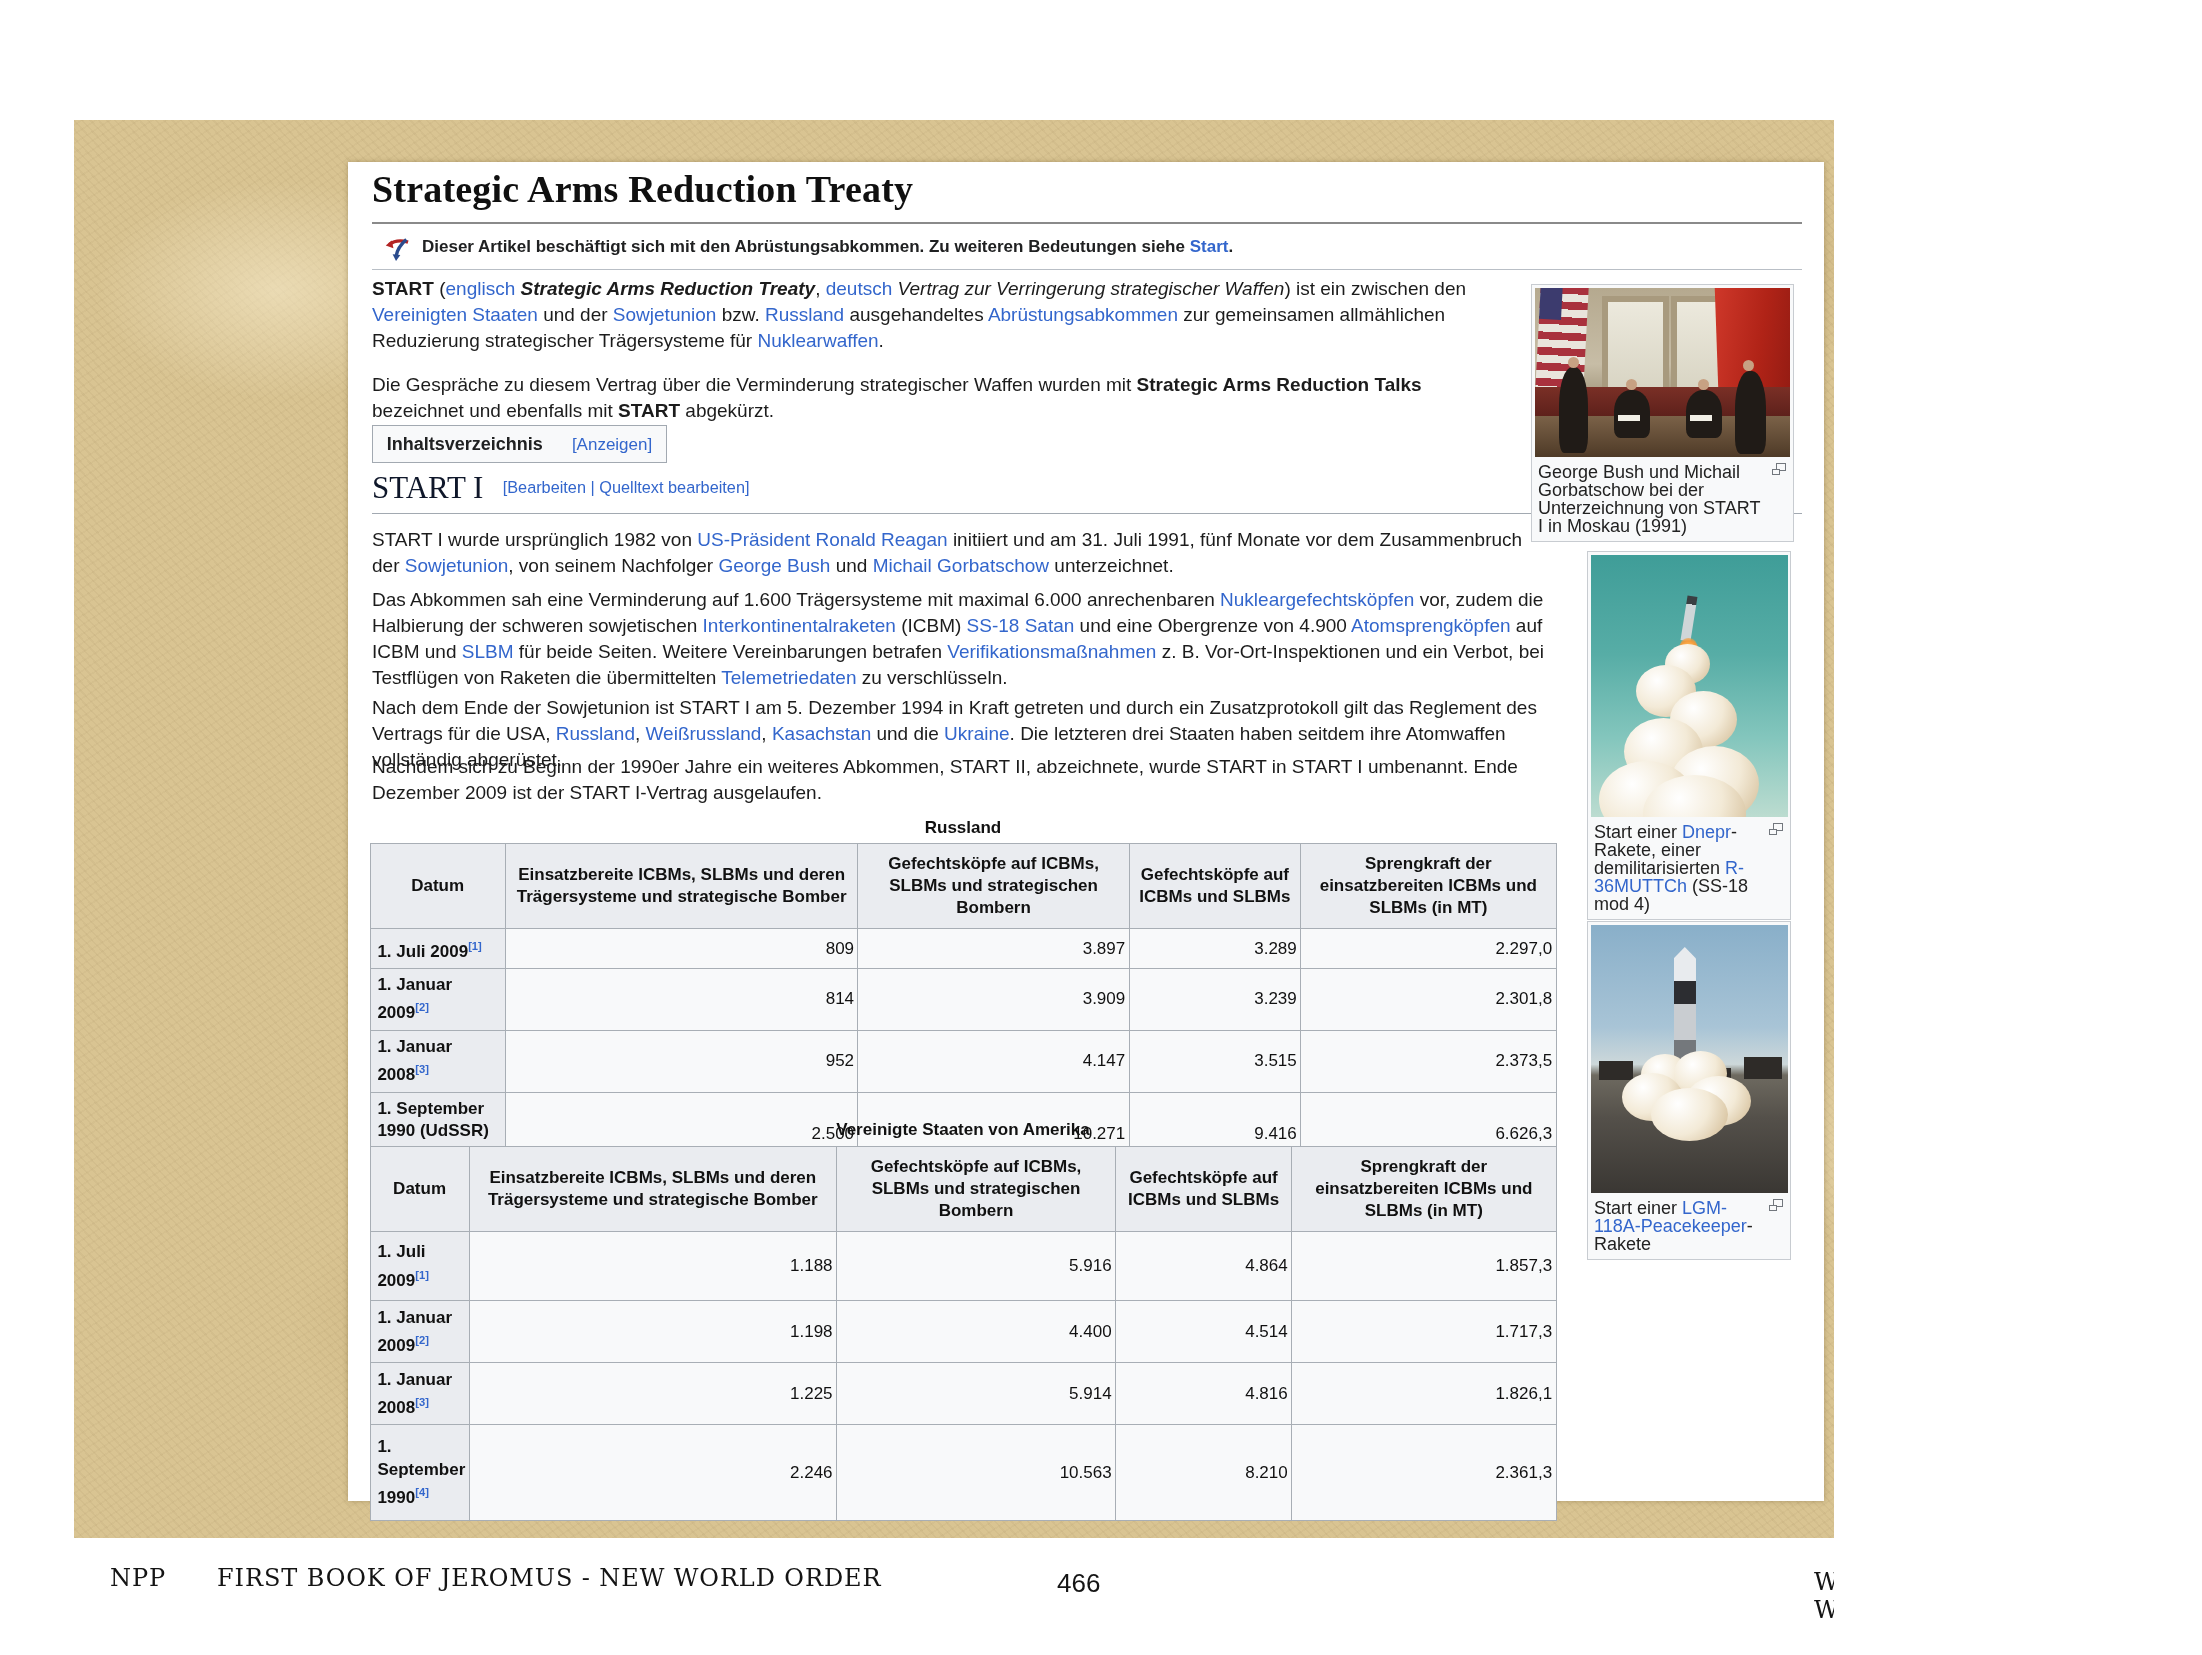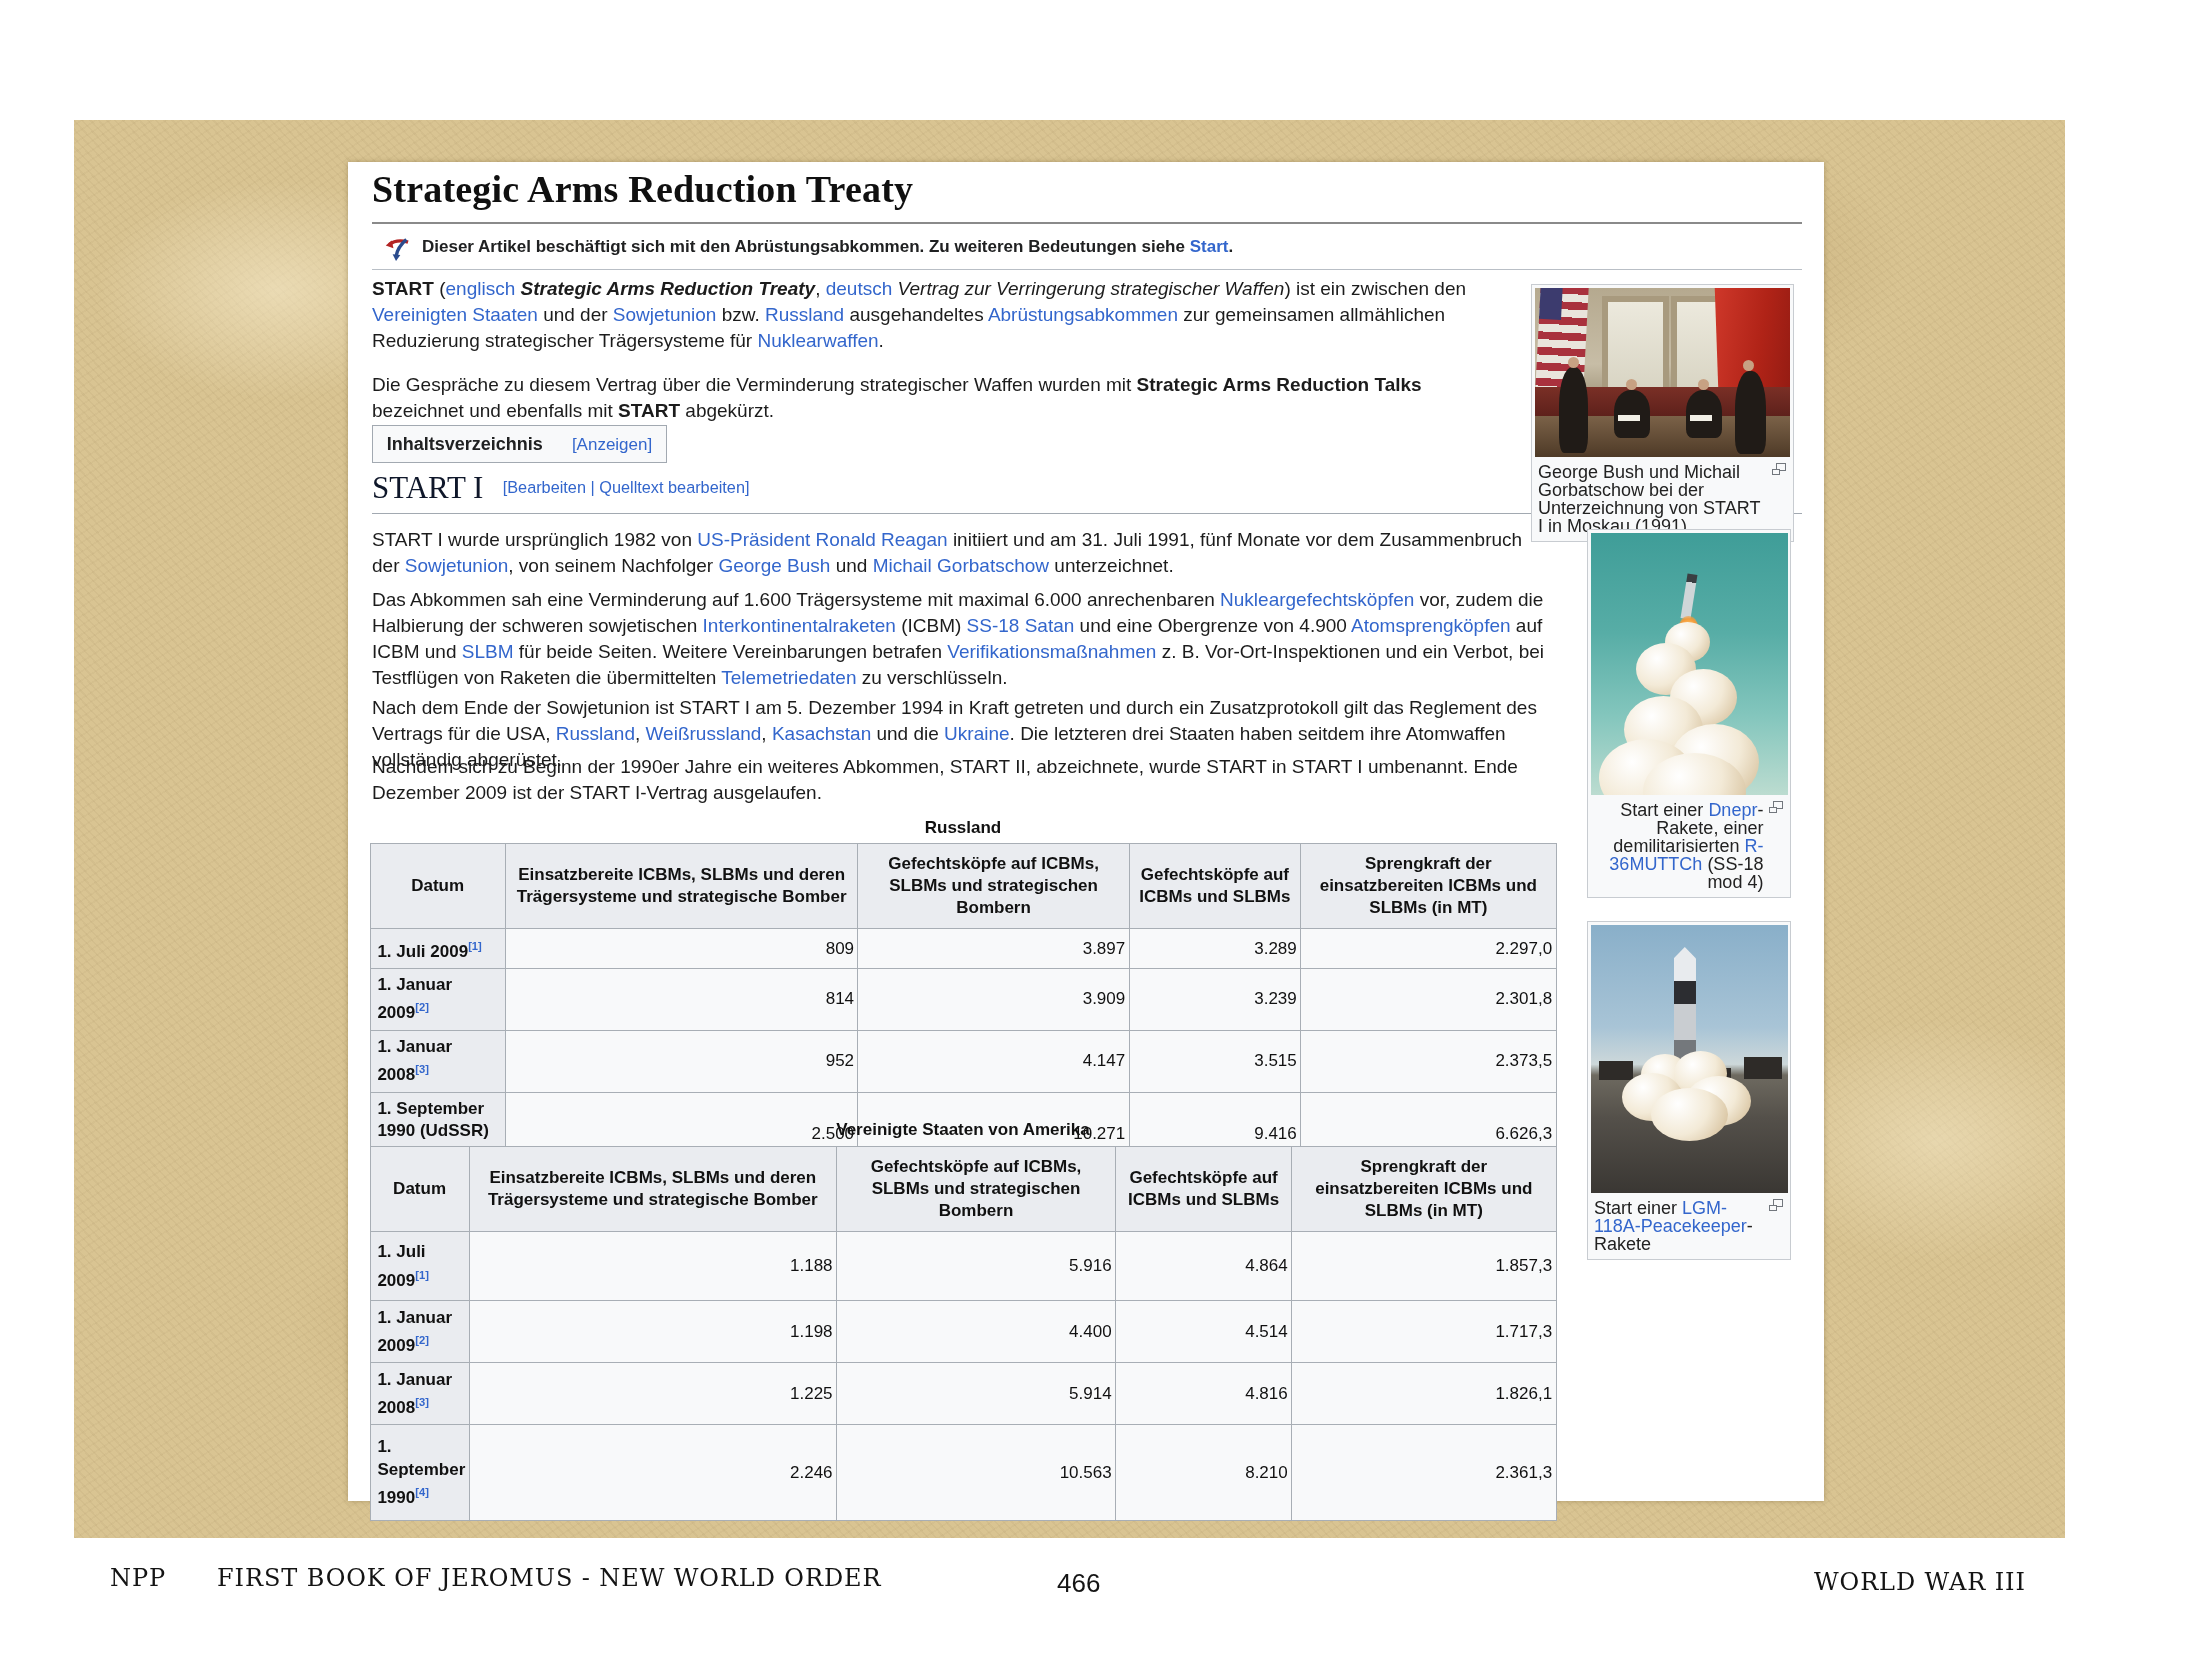--- a/index.html
+++ b/index.html
@@ -1,16 +1,16 @@
 <!DOCTYPE html>
 <html style="font-size:13.8px"><head>
 <meta charset="utf-8">
 <style>
   html,body{margin:0;padding:0;background:#ffffff;}
-  #stage{position:relative;width:2065px;height:1655px;background:#ffffff;overflow:hidden;
+  #stage{position:relative;width:1834px;height:1655px;background:#ffffff;overflow:hidden;
          font-family:"Liberation Sans",sans-serif;color:#1b1b1b;}
 
   
   .parchment{position:absolute;left:74px;top:120px;width:2025px;height:1418px;
     background-color:#d9c492;
     background-image:
       radial-gradient(ellipse 258px 155px at 10% 12%, rgba(246,234,202,.6), rgba(246,234,202,0) 70%),
       radial-gradient(ellipse 293px 172px at 80% 10%, rgba(166,136,82,.28), rgba(166,136,82,0) 72%),
       radial-gradient(ellipse 327px 206px at 22% 85%, rgba(168,138,86,.30), rgba(168,138,86,0) 70%),
       radial-gradient(ellipse 258px 172px at 92% 72%, rgba(246,234,202,.5), rgba(246,234,202,0) 70%),
@@ -267,21 +267,21 @@
         <div class="p1-head" style="left:208px;top:72px;"></div>
         <div class="p1-paper" style="left:83px;"></div>
         <div class="p1-paper" style="left:155px;"></div>
       </div>
       <div class="cap">
         <span><span class="seg plain">George Bush und Michail Gorbatschow bei der Unterzeichnung von START I in Moskau (1991)</span></span>
         <span class="enlarge"></span>
       </div>
     </div>
 
-    <div class="thumb" style="left:1239px;top:367px;width:204px;text-align:right;">
+    <div class="thumb" style="left:1239px;top:389px;width:204px;">
       <div class="photo photo2">
         <div class="p2-rocket"></div>
         <div class="p2-flame"></div>
         <div class="puff" style="left:74px;top:89px;width:45px;height:40px;"></div>
         <div class="puff" style="left:45px;top:110px;width:60px;height:52px;"></div>
         <div class="puff" style="left:79px;top:136px;width:67px;height:57px;"></div>
         <div class="puff" style="left:33px;top:163px;width:79px;height:67px;"></div>
         <div class="puff" style="left:79px;top:191px;width:89px;height:76px;"></div>
         <div class="puff" style="left:8.6px;top:206px;width:95px;height:77px;"></div>
         <div class="puff" style="left:52px;top:220px;width:103px;height:77px;"></div>

